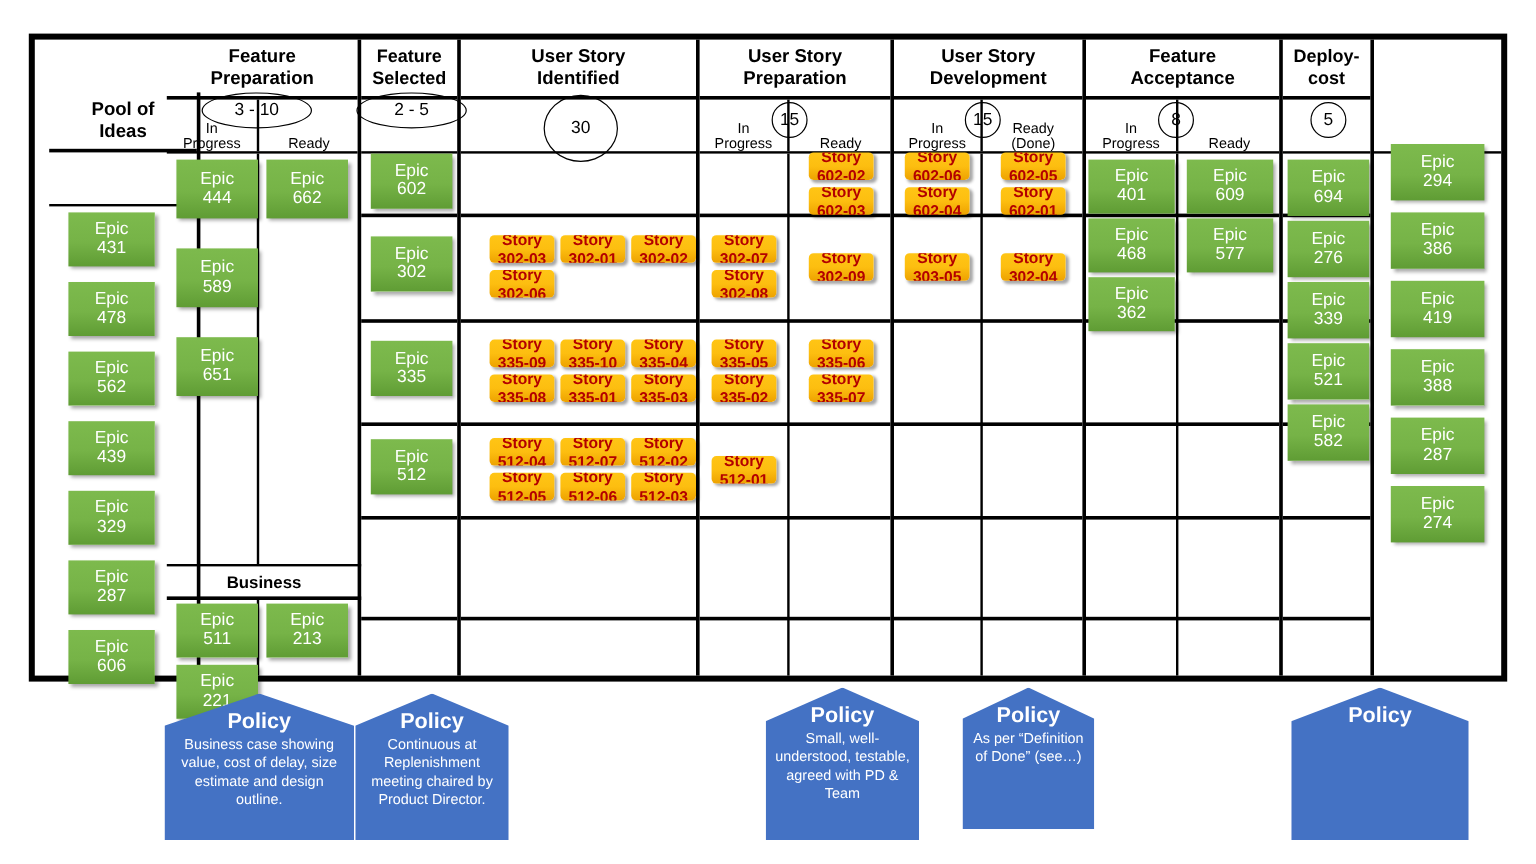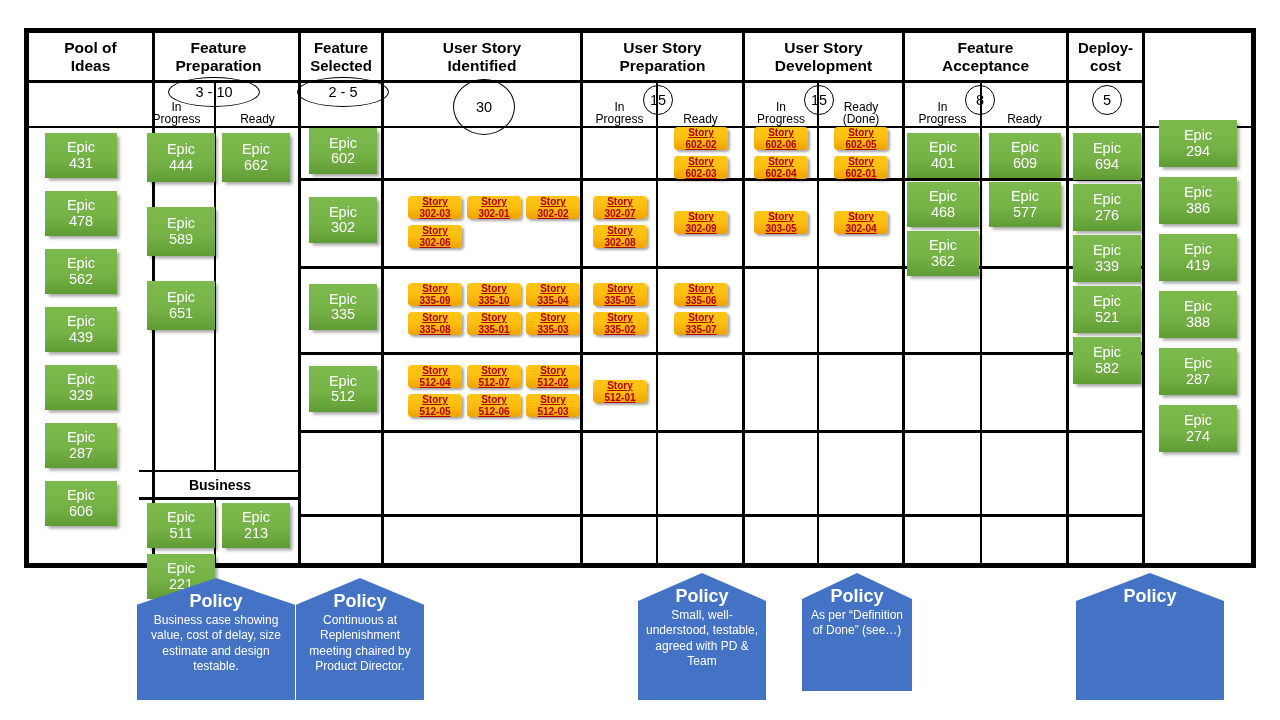--- a/index.html
+++ b/index.html
@@ -104,31 +104,30 @@
     display: flex; flex-direction: column;
     align-items: center; justify-content: center;
     box-shadow: 2.5px 2.5px 3px rgba(0,0,0,0.35);
     white-space: pre-line;
     overflow: hidden;
   }
   .story {
     position: absolute;
     background: linear-gradient(180deg,#ffc515 0%,#fdbe10 50%,#eda200 100%);
     color: #b30000;
-    font-size: 10px;
+    font-size: 13px;
     font-weight: bold;
     line-height: 1.18;
     text-align: center;
     border-radius: 4px;
     display: flex; flex-direction: column;
     align-items: center; justify-content: center;
     box-shadow: 2px 2px 2.5px rgba(0,0,0,0.35);
     white-space: pre-line;
     overflow: hidden;
-    text-decoration: underline;
   }
   .discard-head {
     position: absolute;
     display: flex; align-items: center; justify-content: center;
     font-weight: bold; font-size: 14px; color: #000;
     border-top: 2px solid #000;
     border-bottom: 3px solid #000;
   }
 
   
@@ -158,21 +157,21 @@
     line-height: 1.28;
     padding: 0 5px;
     white-space: pre-line;
   }
 </style>
 </head>
 <body>
 
 <div id="root">
   <div id="board">
-      <div class="col" style="left: 0px; width: 126px;">
+      <div class="col" style="left: 12px; width: 126px; margin-top: 44px;">
         <div class="col-head" style="white-space: pre-line;">Pool of
 Ideas</div>
         <div class="wip-band"></div>
         <div class="lanes">
           <div class="epic" style="left: 16px; top: 5px; width: 72px; height: 45px;">Epic
 431</div>
           <div class="epic" style="left: 16px; top: 63px; width: 72px; height: 45px;">Epic
 478</div>
           <div class="epic" style="left: 16px; top: 121px; width: 72px; height: 45px;">Epic
 562</div>
@@ -424,21 +423,21 @@
           <div class="epic" style="left: 14px; top: 277px; width: 78px; height: 47px;">Epic
 274</div>
         </div>
       </div>
     </div>
   <div id="policy-layer">
       <div class="policy" style="left: 137px; top: 578px; width: 158px; height: 122px;">
         <div class="shape"></div>
         <div class="txt">
           <div class="ptitle">Policy</div>
-          <div class="pbody">Business case showing value, cost of delay, size estimate and design testable.</div>
+          <div class="pbody">Business case showing value, cost of delay, size estimate and design outline.</div>
         </div>
       </div>
       <div class="policy" style="left: 296px; top: 578px; width: 128px; height: 122px;">
         <div class="shape"></div>
         <div class="txt">
           <div class="ptitle">Policy</div>
           <div class="pbody">Continuous at Replenishment meeting chaired by Product Director.</div>
         </div>
       </div>
       <div class="policy" style="left: 638px; top: 573px; width: 128px; height: 127px;">

